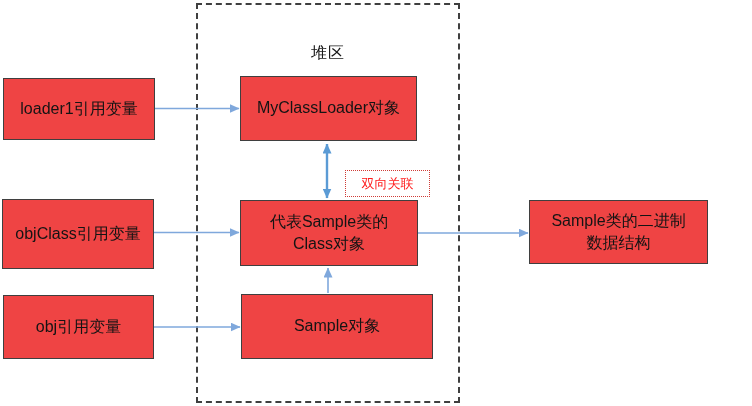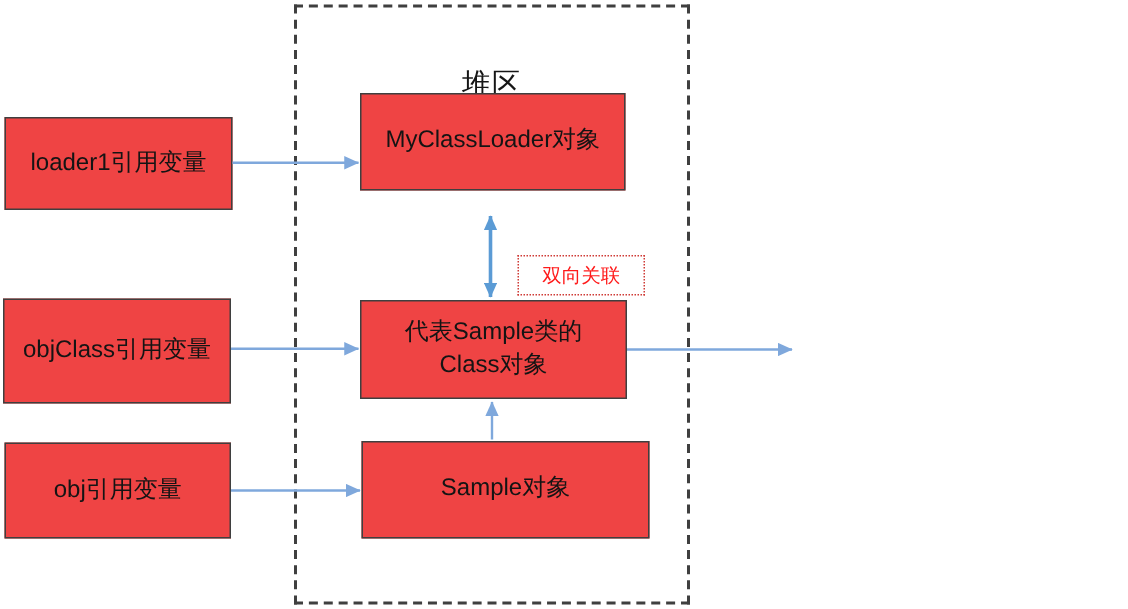--- a/index.html
+++ b/index.html
@@ -6,21 +6,21 @@
   .canvas{
     position:relative;width:752px;height:406px;background:#ffffff;
     font-family:"Liberation Sans","DejaVu Sans",sans-serif;overflow:hidden;
   }
   .region{
     position:absolute;border:2px dashed #3f3f3f;background:transparent;
     box-sizing:border-box;
   }
   .region-label{
     position:absolute;left:0;width:100%;text-align:center;
-    font-size:19px;color:#161616;letter-spacing:1px;
+    font-size:16px;color:#161616;letter-spacing:1px;
   }
   .node{
     position:absolute;border:1.5px solid #3f3f3f;background:#ef4444;
     box-sizing:border-box;display:flex;flex-direction:column;
     align-items:center;justify-content:center;
     font-size:16px;color:#141414;text-align:center;line-height:1.4;
   }
   .annotation{
     position:absolute;border:1px dotted #cf3b36;background:#ffffff;
     box-sizing:border-box;display:flex;align-items:center;justify-content:center;
@@ -43,33 +43,37 @@
   </div>
 
   <div class="node" style="left:2px;top:199px;width:152px;height:70px;">
     <span>objClass引用变量</span>
   </div>
 
   <div class="node" style="left:3px;top:295px;width:151px;height:64px;">
     <span>obj引用变量</span>
   </div>
 
-  <div class="node" style="left:240px;top:62px;width:177px;height:65px;">
+  <div class="node" style="left:240px;top:76px;width:177px;height:65px;">
     <span>MyClassLoader对象</span>
   </div>
 
   <div class="node" style="left:240px;top:200px;width:178px;height:66px;">
     <span>代表Sample类的</span>
     <span>Class对象</span>
   </div>
 
   <div class="node" style="left:241px;top:294px;width:192px;height:65px;">
     <span>Sample对象</span>
   </div>
 
+  <div class="node" style="left:529px;top:200px;width:179px;height:64px;">
+    <span>Sample类的二进制</span>
+    <span>数据结构</span>
+  </div>
 
   <div class="annotation" style="left:345px;top:156px;width:85px;height:27px;">
     <span>双向关联</span>
   </div>
 
   <svg class="arrows" width="752" height="406" viewBox="0 0 752 406">
     <defs>
       <marker id="ah-end" markerWidth="10" markerHeight="9" refX="9.5" refY="4.5" orient="auto" markerUnits="userSpaceOnUse">
         <path d="M0,0 L10,4.5 L0,9 Z" fill="#7fa8dc"></path>
       </marker>

